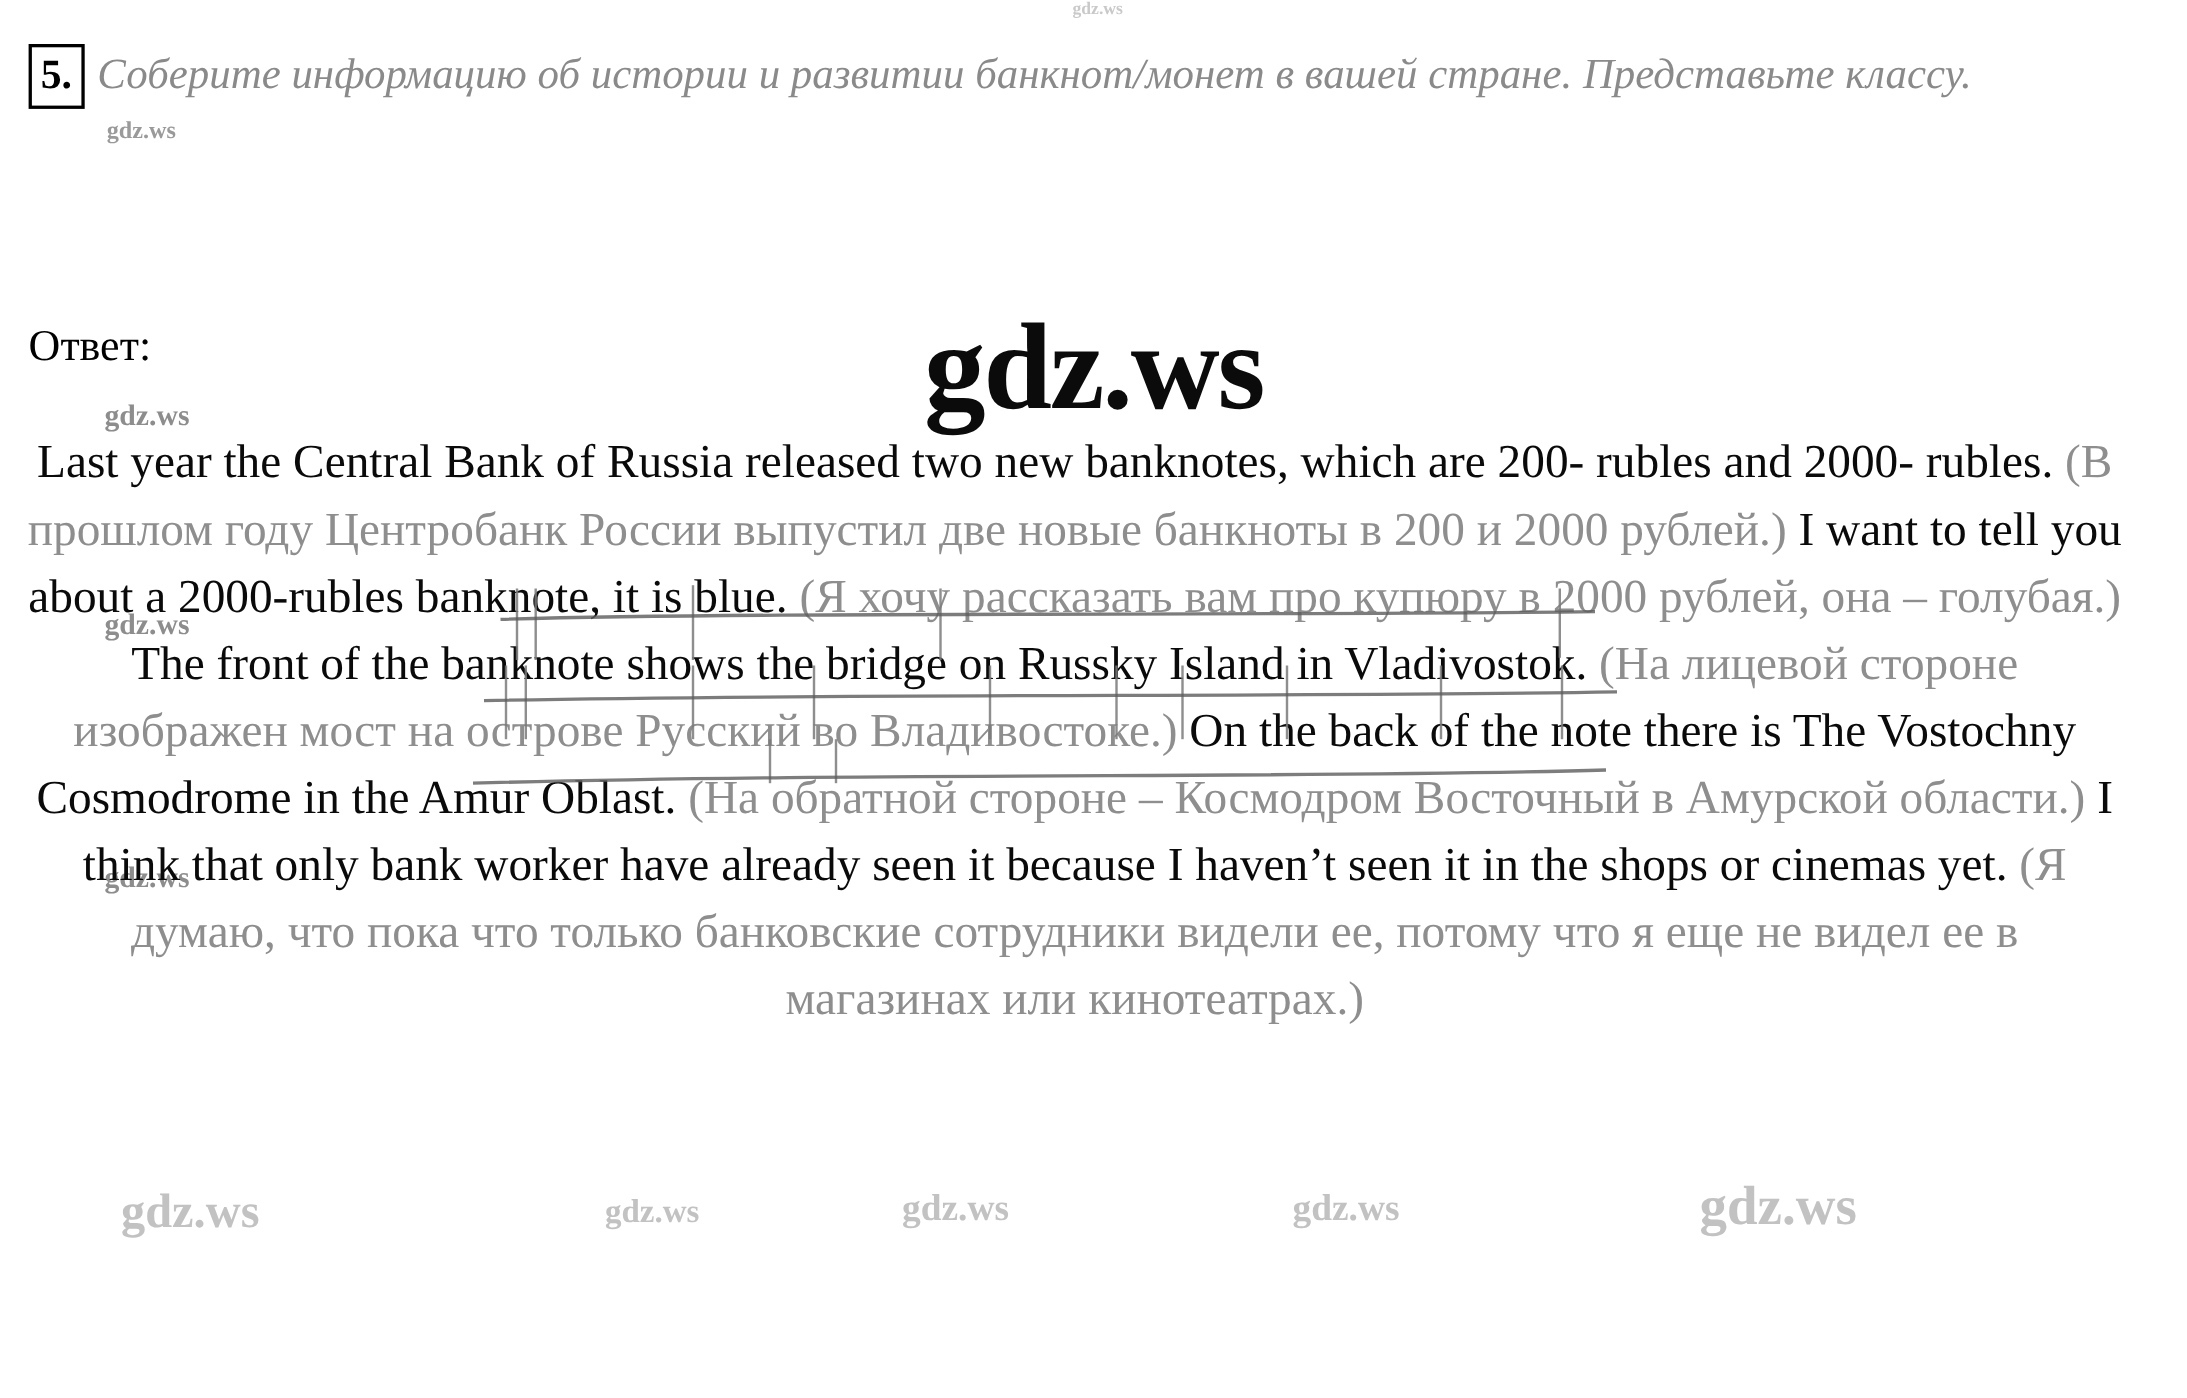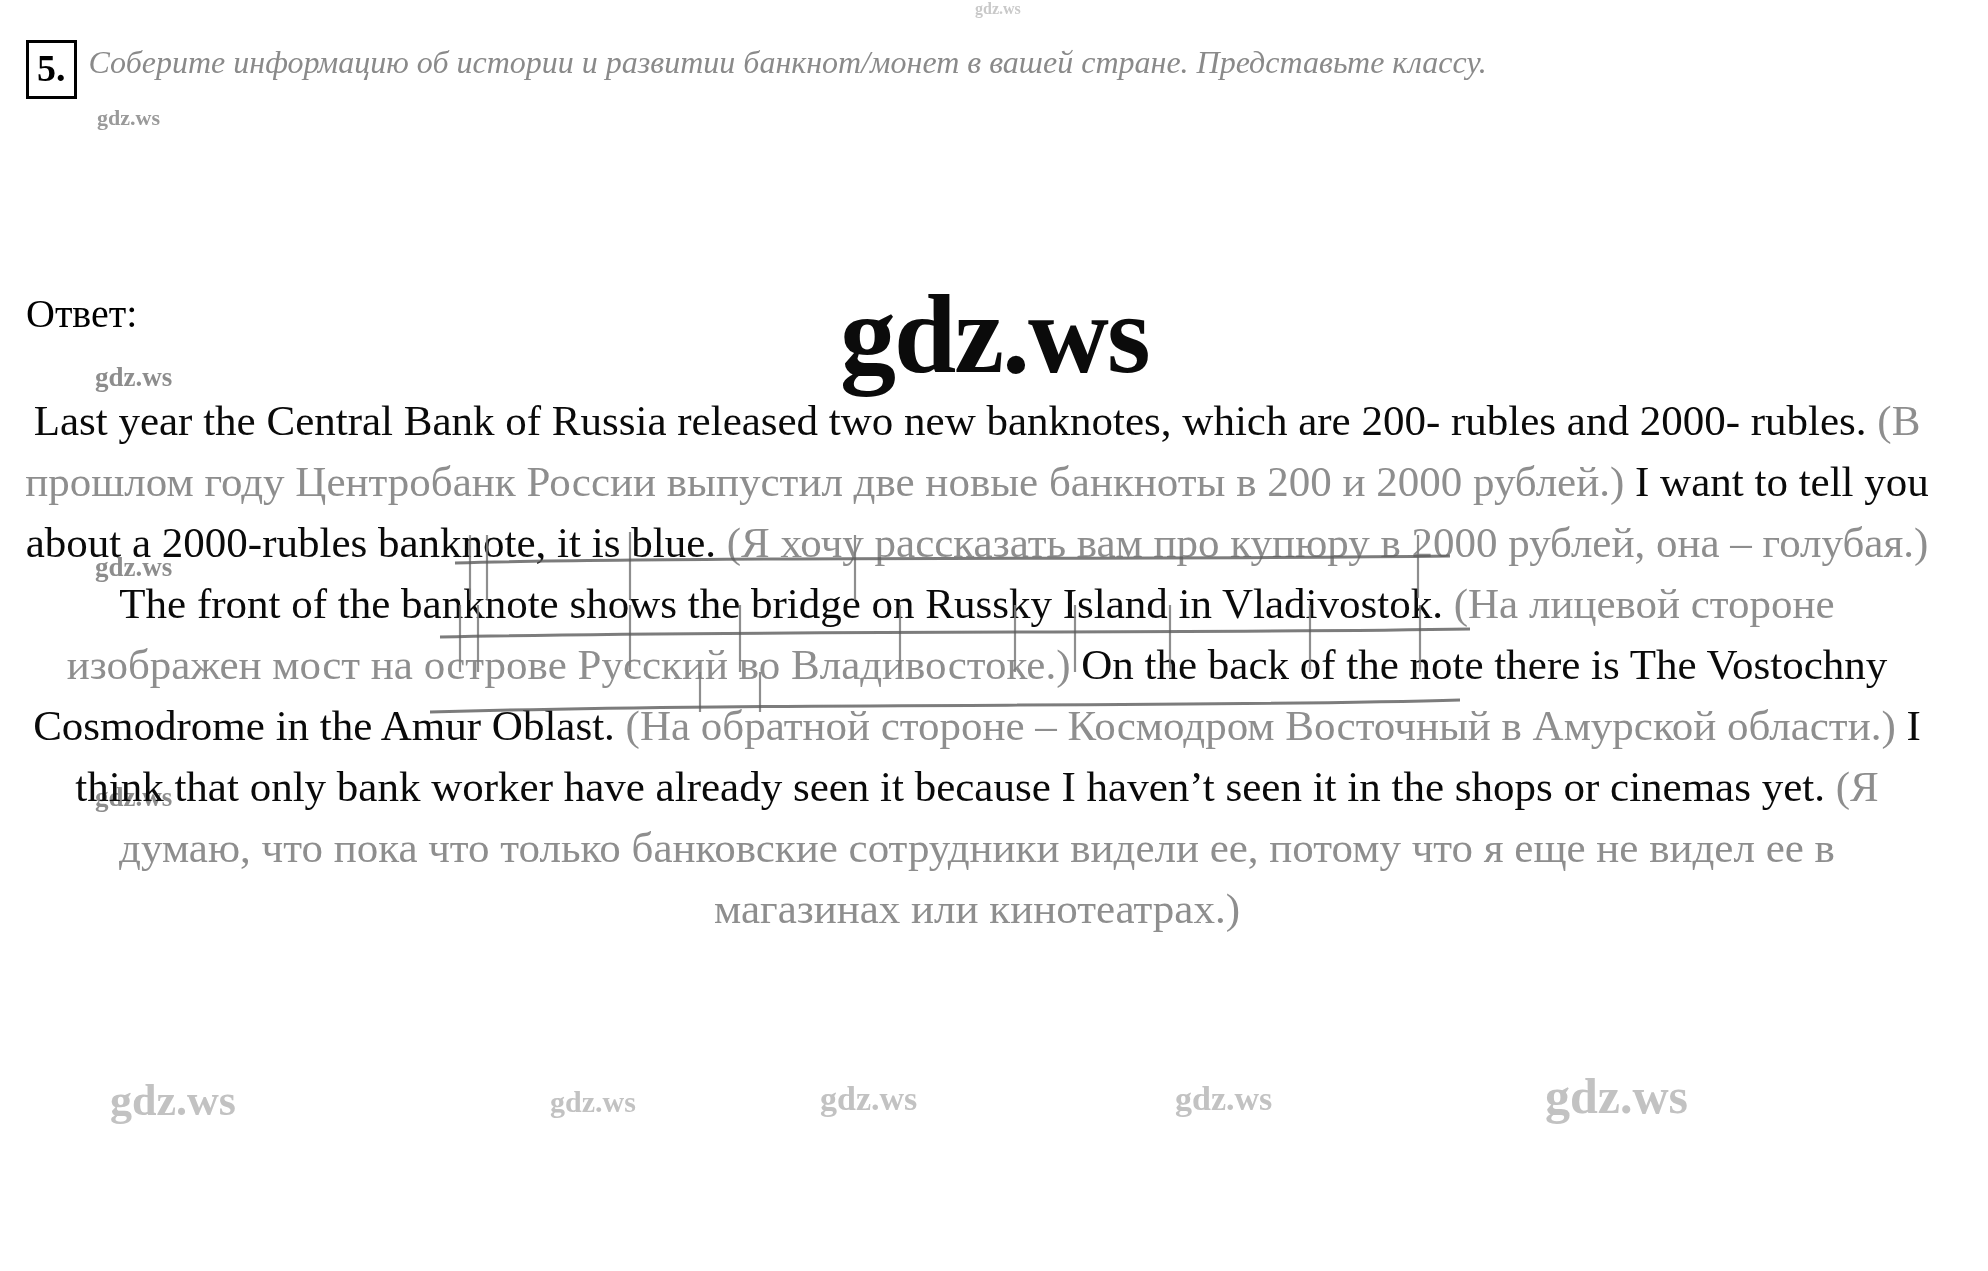--- a/index.html
+++ b/index.html
@@ -78,21 +78,21 @@
     font-weight: bold;
     font-size: 38px;
     line-height: 1;
     padding: 6px 8px 9px 8px;
     vertical-align: top;
     margin-right: 12px;
   }
   .task-text {
     display: inline;
     font-style: italic;
-    font-size: 32px;
+    font-size: 39px;
     line-height: 1.42;
     color: #8a8a8a;
     margin-top: 36px;
   }
 
   
   .answer-label {
     position: absolute;
     left: 26px;
     top: 290px;

